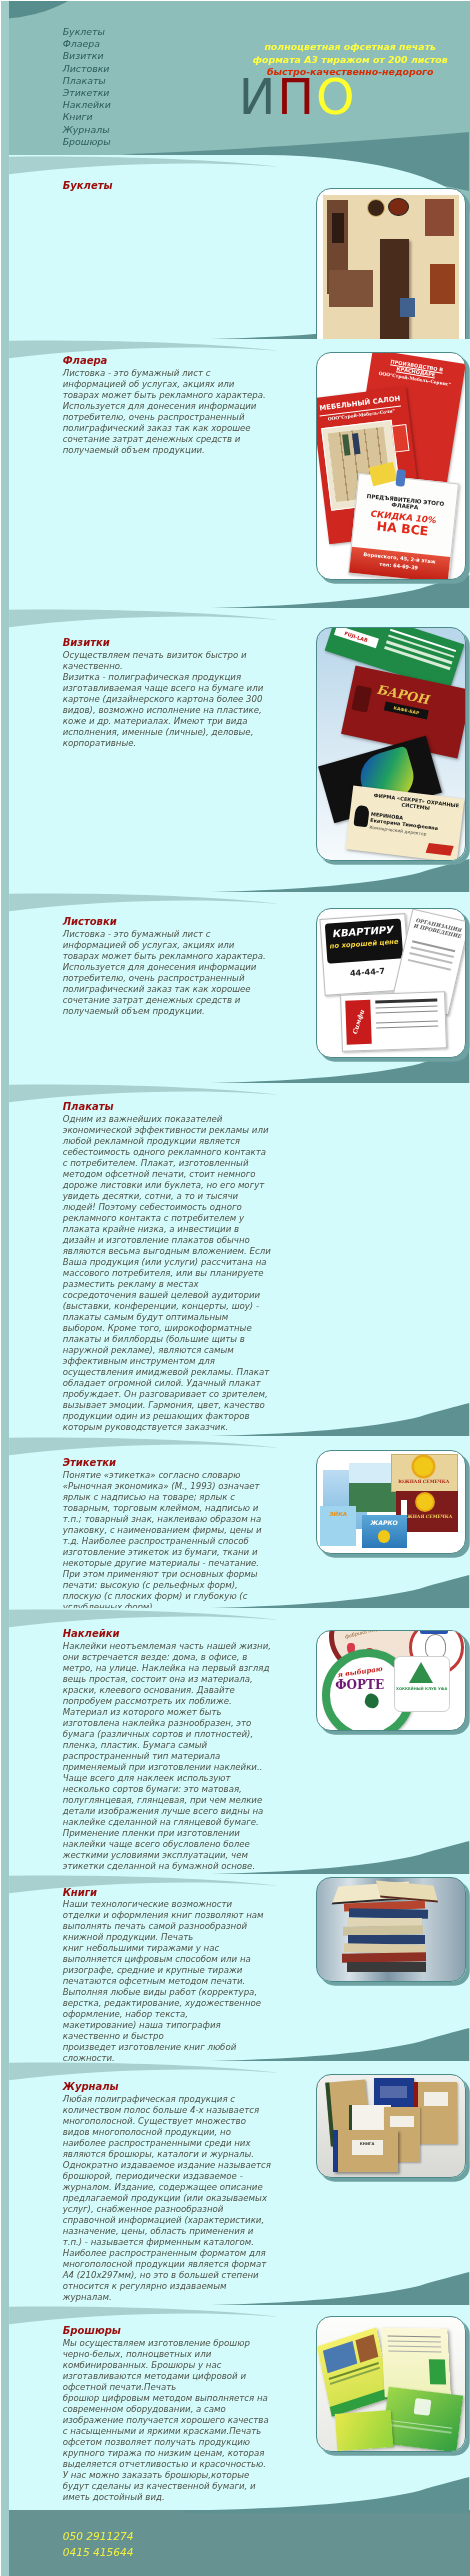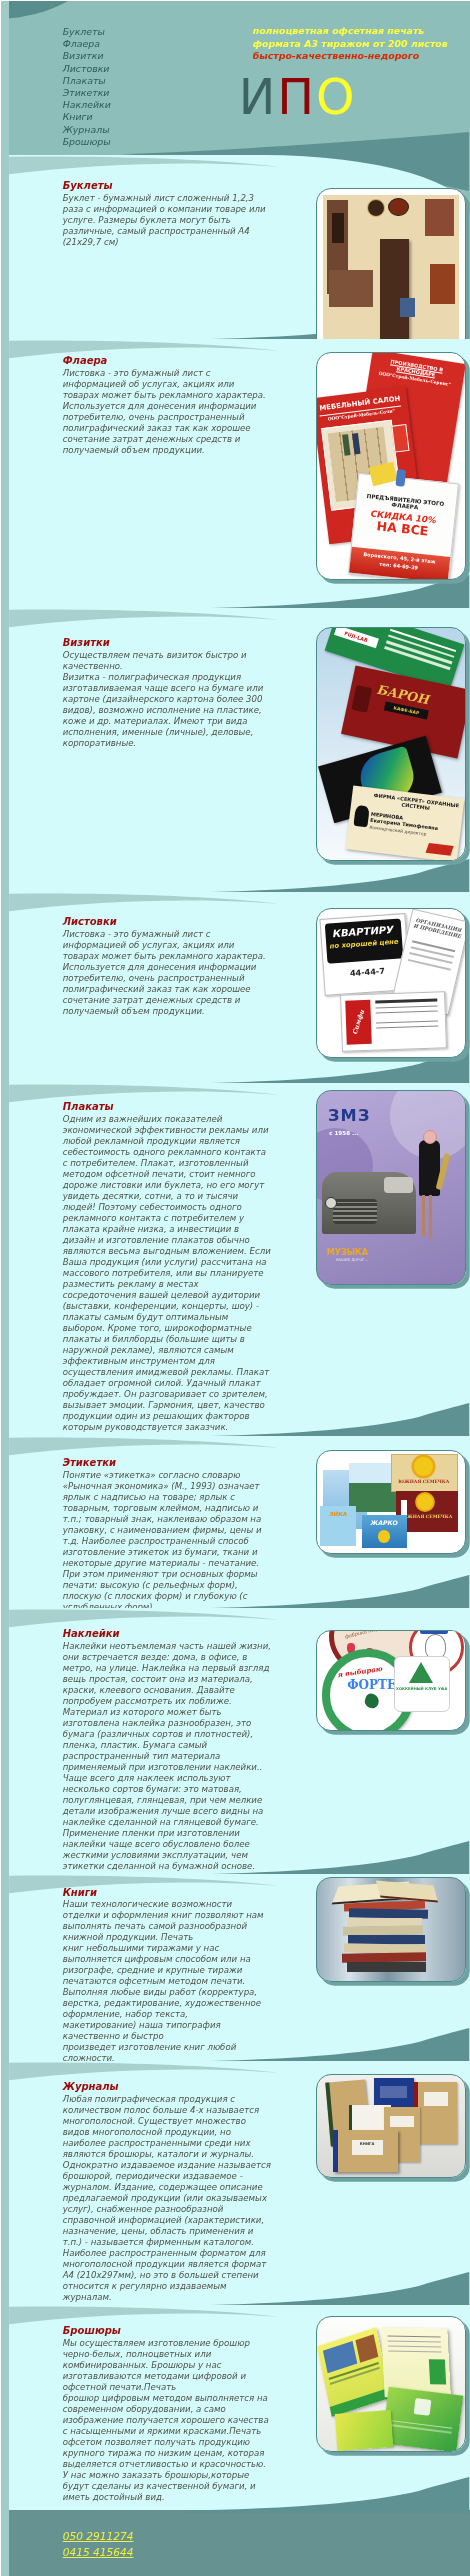--- a/index.html
+++ b/index.html
@@ -4,21 +4,21 @@
 <style>
   html,body{margin:0;padding:0;background:#fff;font-family:"DejaVu Sans",sans-serif;}
   .page{position:relative;width:470px;height:2576px;background:#8ebeba;border-top:1.9px solid #fff;box-sizing:border-box;overflow:hidden;}
   .rail{position:absolute;left:0;top:0;bottom:0;width:8.7px;background:#9fcbc8;border-left:1.9px solid #fff;box-sizing:border-box;z-index:8;}
 
   
   .hd{position:relative;margin-left:8.7px;height:154px;background:#8ebeba;z-index:0;}
   .hd-corner{position:absolute;left:0;top:0;}
   .nav{position:absolute;left:54px;top:25px;list-style:none;margin:0;padding:0;}
   .nav li{font:italic 9.4px/12.2px "DejaVu Sans",sans-serif;color:#2e5c5c;cursor:pointer;}
-  .promo{position:absolute;left:244px;top:24px;font:bold italic 9.4px/12.5px "DejaVu Sans",sans-serif;}
+  .promo{position:absolute;left:244px;top:40px;font:bold italic 9.4px/12.5px "DejaVu Sans",sans-serif;text-align:center;}
   .promo .y{color:#ffff3d;}
   .promo .r{color:#d62b00;}
   .logo{position:absolute;left:230px;top:72px;font:49px/1 "DejaVu Sans",sans-serif;letter-spacing:1.9px;}
   .logo .l1{color:#3d6363;}
   .logo .l2{color:#8e0505;}
   .logo .l3{color:#ffff2b;}
   .hd-swoosh{position:absolute;right:0;top:131px;z-index:0;}
 
   
   .slide{position:relative;margin-left:8.7px;background:#d4fbfb;z-index:1;}
@@ -27,21 +27,21 @@
   .sw-dark{position:absolute;right:0;bottom:-2.5px;z-index:3;}
   .txt{position:absolute;left:54px;width:209px;z-index:2;}
   .txt h2{margin:0 0 1.9px 0;font:bold italic 10px "DejaVu Sans",sans-serif;color:#9c0a0a;}
   .txt p{margin:0;font:italic 8.6px/11px "DejaVu Sans",sans-serif;color:#4e5248;white-space:pre-line;}
   .card{position:absolute;left:307px;width:150px;background:#fff;border:1.2px solid #4c8a8a;border-radius:15px;box-shadow:3.7px 3.7px 0 0 #6ea1a1;z-index:4;overflow:hidden;box-sizing:border-box;}
   .abs{position:absolute;}
   .lbl{position:absolute;text-align:center;}
 
   
   .ft{position:relative;margin-left:8.7px;height:66px;background:#679292;}
-  .ft .ph{position:absolute;left:54px;top:19px;font:italic 10.6px/15.6px "DejaVu Sans",sans-serif;color:#f2f23e;text-decoration:underline;}
+  .ft .ph{position:absolute;left:54px;top:19px;font:italic 10.6px/15.6px "DejaVu Sans",sans-serif;color:#f2f23e;}
 </style>
 </head>
 <body>
 
 <div class="page">
   <div class="rail"></div>
 
   <div class="hd">
     <svg class="hd-corner" width="59" height="17.5" viewBox="0 0 95 28">
         <path d="M0,0 L95,0 C60,20 22,26 0,28 Z" fill="#578d8d"></path>
@@ -68,21 +68,20 @@
         <path d="M0,36 C200,28 420,13 560,0 L560,95 C400,60 170,44 0,36 Z" fill="#5e9191"></path>
       </svg>
   </div>
 
   <div class="slide first" style="height:184px">
     <svg class="sw-light" width="269" height="25" viewBox="0 0 430 40">
         <path d="M0,6 C160,4 330,10 430,22 C300,12 140,17 0,34 Z" fill="#a8d0ce"></path>
       </svg>
     <div class="txt" style="top:25px">
       <h2>Буклеты</h2>
-      <p>Буклет - бумажный лист сложенный 1,2,3 раза с информацией о компании товаре или услуге. Размеры буклета могут быть различные, самый распространенный А4 (21х29,7 см)</p>
     </div>
     <div class="card" style="top:33px;height:178px">
       <div class="abs" style="inset:6.2px;background:#e9d8b0">
         <div class="abs" style="left:3.7px;top:5px;width:21px;height:94px;background:#6f4630"></div>
         <div class="abs" style="left:8.7px;top:17.5px;width:12.5px;height:30px;background:#2e1c12"></div>
         <div class="abs" style="left:44px;top:3.7px;width:16.2px;height:16.2px;border-radius:50%;background:#3a2416;border:1.9px solid #d8b66a"></div>
         <div class="abs" style="left:65px;top:2.5px;width:19px;height:16.2px;border-radius:50%;background:#7a2a12;border:1.9px solid #222"></div>
         <div class="abs" style="right:5px;top:3.7px;width:29px;height:37px;background:#8a4a34"></div>
         <div class="abs" style="left:57px;top:44px;width:29px;height:100px;background:#4a2c1c;box-shadow:1.9px 1.9px 2.5px rgba(0,0,0,.35)"></div>
         <div class="abs" style="left:6.2px;top:75px;width:44px;height:37px;background:#7e5238"></div>
@@ -219,38 +218,20 @@
   </div>
 
   <div class="slide" style="height:353px">
     <svg class="sw-light" width="269" height="25" viewBox="0 0 430 40">
         <path d="M0,6 C160,4 330,10 430,22 C300,12 140,17 0,34 Z" fill="#a8d0ce"></path>
       </svg>
     <div class="txt" style="top:18px">
       <h2>Плакаты</h2>
       <p>Одним из важнейших показателей экономической эффективности рекламы или любой рекламной продукции является себестоимость одного рекламного контакта с потребителем. Плакат, изготовленный методом офсетной печати, стоит немного дороже листовки или буклета, но его могут увидеть десятки, сотни, а то и тысячи людей! Поэтому себестоимость одного рекламного контакта с потребителем у плаката крайне низка, а инвестиции в дизайн и изготовление плакатов обычно являются весьма выгодным вложением. Если Ваша продукция (или услуги) рассчитана на массового потребителя, или вы планируете разместить рекламу в местах сосредоточения вашей целевой аудитории (выставки, конференции, концерты, шоу) - плакаты самым будут оптимальным выбором. Кроме того, широкоформатные плакаты и биллборды (большие щиты в наружной рекламе), являются самым эффективным инструментом для осуществления имиджевой рекламы. Плакат обладает огромной силой. Удачный плакат пробуждает. Он разговаривает со зрителем, вызывает эмоции. Гармония, цвет, качество продукции один из решающих факторов которым руководствуется заказчик.</p>
     </div>
-    <div class="card" style="top:6.9px;height:195px;background:linear-gradient(160deg,#b6a8d8,#8d7fb5)">
-      <div class="abs" style="right:-12.5px;top:-19px;width:87px;height:87px;border-radius:50%;background:rgba(255,255,255,.25)"></div>
-      <div class="abs" style="left:-19px;top:37px;width:75px;height:75px;border-radius:50%;background:rgba(120,100,170,.45)"></div>
-      <div class="lbl" style="left:11.2px;top:15px;width:69px;font:bold 16.2px 'DejaVu Sans',sans-serif;color:#223a8c;text-align:left;letter-spacing:1.2px">ЗМЗ</div>
-      <div class="lbl" style="left:12.5px;top:39px;width:69px;font:bold 5.6px 'DejaVu Sans',sans-serif;color:#fff;text-align:left">с 1958 ...</div>
-      <div class="abs" style="left:5px;top:81px;width:94px;height:62px;background:linear-gradient(#7d7d78,#55554f);border-radius:15px 21px 2.5px 2.5px">
-        <div class="abs" style="left:11.2px;top:27.5px;width:44px;height:25px;background:repeating-linear-gradient(#3c3c38 0 2.5px,#8a8a82 2.5px 4.4px);border-radius:3.7px"></div>
-        <div class="abs" style="left:3.7px;top:25px;width:10px;height:10px;border-radius:50%;background:#d8d8cc;border:1.2px solid #333"></div>
-        <div class="abs" style="left:62px;top:5px;width:29px;height:16.2px;background:#c8c8c0;border-radius:3.7px"></div>
-      </div>
-      <div class="abs" style="right:25px;top:49px;width:21px;height:56px;background:#161616;border-radius:6.2px 6.2px 2.5px 2.5px"></div>
-      <div class="abs" style="right:27.5px;top:39px;width:12.5px;height:12.5px;border-radius:50%;background:#e8b6b0;border:1.9px solid #d88"></div>
-      <div class="abs" style="right:32.5px;top:104px;width:3.1px;height:44px;background:#b9825e"></div>
-      <div class="abs" style="right:40px;top:104px;width:3.1px;height:41px;background:#b9825e"></div>
-      <div class="abs" style="right:19px;top:62px;width:6.2px;height:37px;background:#c8a84a;border-radius:2.5px;transform:rotate(14deg)"></div>
-      <div class="lbl" style="left:10px;top:156px;width:75px;font:bold 8.1px 'DejaVu Sans',sans-serif;color:#f0a822;text-align:left">МУЗЫКА</div>
-      <div class="lbl" style="left:19px;top:167px;width:75px;font:3.7px 'DejaVu Sans',sans-serif;color:#e8e0f2;text-align:left">НАШИХ ДОРОГ...</div>
-    </div>
     <svg class="sw-dark" width="287" height="36" viewBox="0 0 460 58">
         <path d="M0,54 C150,52 300,42 380,22 C410,13 440,5 460,0 L460,58 L0,58 Z" fill="#5e9191"></path>
       </svg>
   </div>
 
   <div class="slide" style="height:172px">
     <svg class="sw-light" width="269" height="25" viewBox="0 0 430 40">
         <path d="M0,6 C160,4 330,10 430,22 C300,12 140,17 0,34 Z" fill="#a8d0ce"></path>
       </svg>
     <div class="txt" style="top:21px">
@@ -296,21 +277,21 @@
         <div class="abs" style="left:31px;top:49px;width:8.7px;height:11.2px;background:#d83a4a;border-radius:50% 50% 60% 60%"></div>
         <div class="lbl" style="left:7.5px;top:29px;width:50px;font:italic 5px 'DejaVu Serif',serif;color:#8a5a2a;transform:rotate(-14deg)">фабрика тортов</div>
       </div>
       <div class="abs" style="right:1.2px;top:-11.2px;width:49px;height:49px;border-radius:50%;background:#fff;border:3.1px solid #c03a3a">
         <div class="abs" style="left:13.7px;top:11.2px;width:19px;height:22.5px;background:#fff;border:1.2px solid #888;border-radius:50% 50% 40% 40%"></div>
         <div class="abs" style="left:8.7px;top:5px;width:27.5px;height:6.2px;background:#2a52b0;border-radius:2.5px"></div>
       </div>
 
       <div class="abs" style="left:5px;top:17.5px;width:76px;height:76px;border-radius:50%;background:#fff;border:8.1px solid #39a05a;box-shadow:1.2px 1.2px 2.5px rgba(0,0,0,.25)">
         <div class="lbl" style="left:0;top:11.2px;width:60px;font:bold italic 6.9px 'DejaVu Serif',serif;color:#c81818;transform:rotate(-8deg)">я выбираю</div>
-        <div class="lbl" style="left:12px;top:21px;width:60px;font:bold 12px 'DejaVu Serif',serif;color:#3b82f6">ФОРТЕ</div>
+        <div class="lbl" style="left:0;top:21px;width:60px;font:bold 12px 'DejaVu Serif',serif;color:#701a75">ФОРТЕ</div>
         <div class="abs" style="left:35px;top:37px;width:13.7px;height:13.7px;background:#1e6e3a;border-radius:40% 60% 50% 50%;transform:rotate(20deg)"></div>
       </div>
       <div class="abs" style="right:15px;top:25px;width:54px;height:54px;background:#fff;border:0.6px solid #cfcfcf;border-radius:6.2px">
         <div class="abs" style="left:14.4px;top:5px;width:0;height:0;border-left:12.5px solid transparent;border-right:12.5px solid transparent;border-bottom:21px solid #2e8e4a"></div>
         <div class="lbl" style="left:0;top:30px;width:54px;font:bold 3.7px/5px 'DejaVu Sans',sans-serif;color:#2e8e4a">ХОККЕЙНЫЙ КЛУБ УФА</div>
       </div>
     </div>
     <svg class="sw-dark" width="287" height="36" viewBox="0 0 460 58">
         <path d="M0,54 C150,52 300,42 380,22 C410,13 440,5 460,0 L460,58 L0,58 Z" fill="#5e9191"></path>
       </svg>

